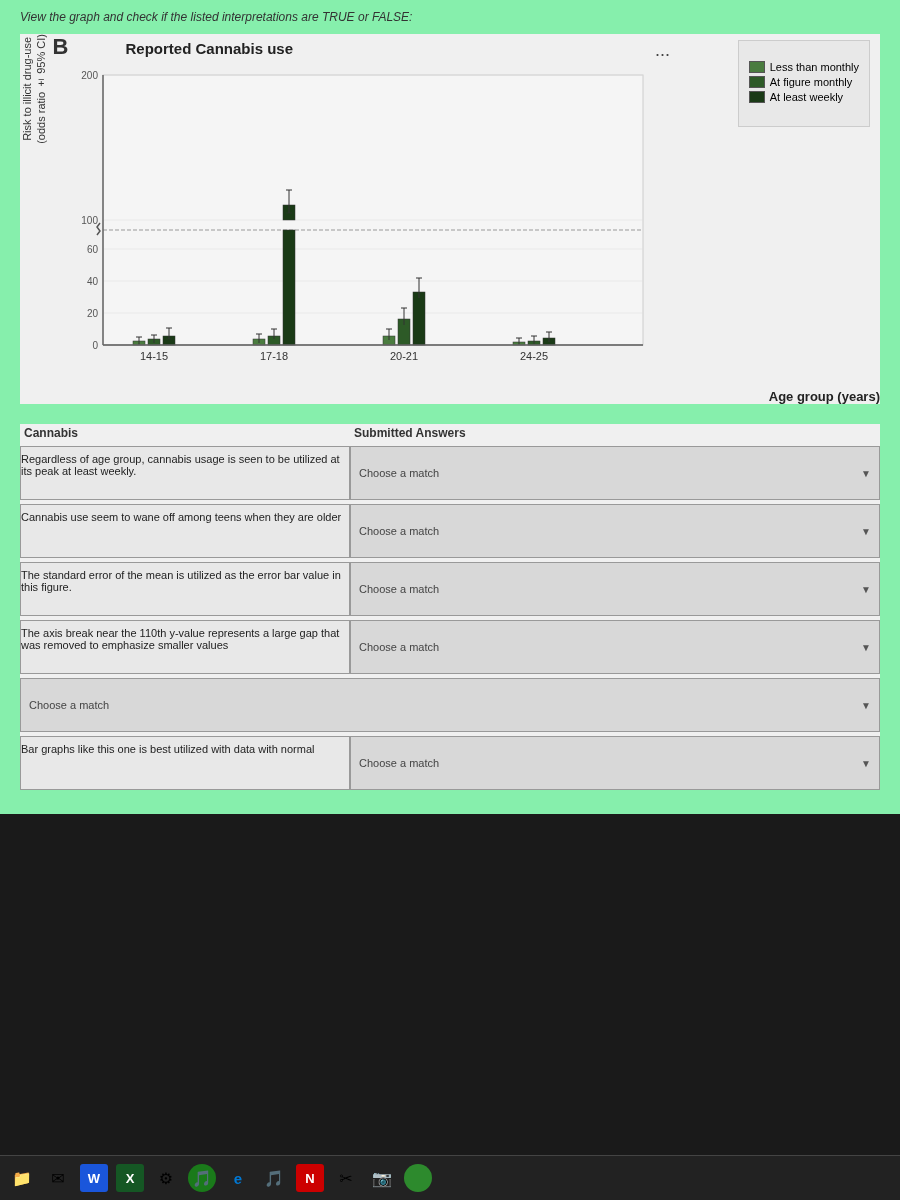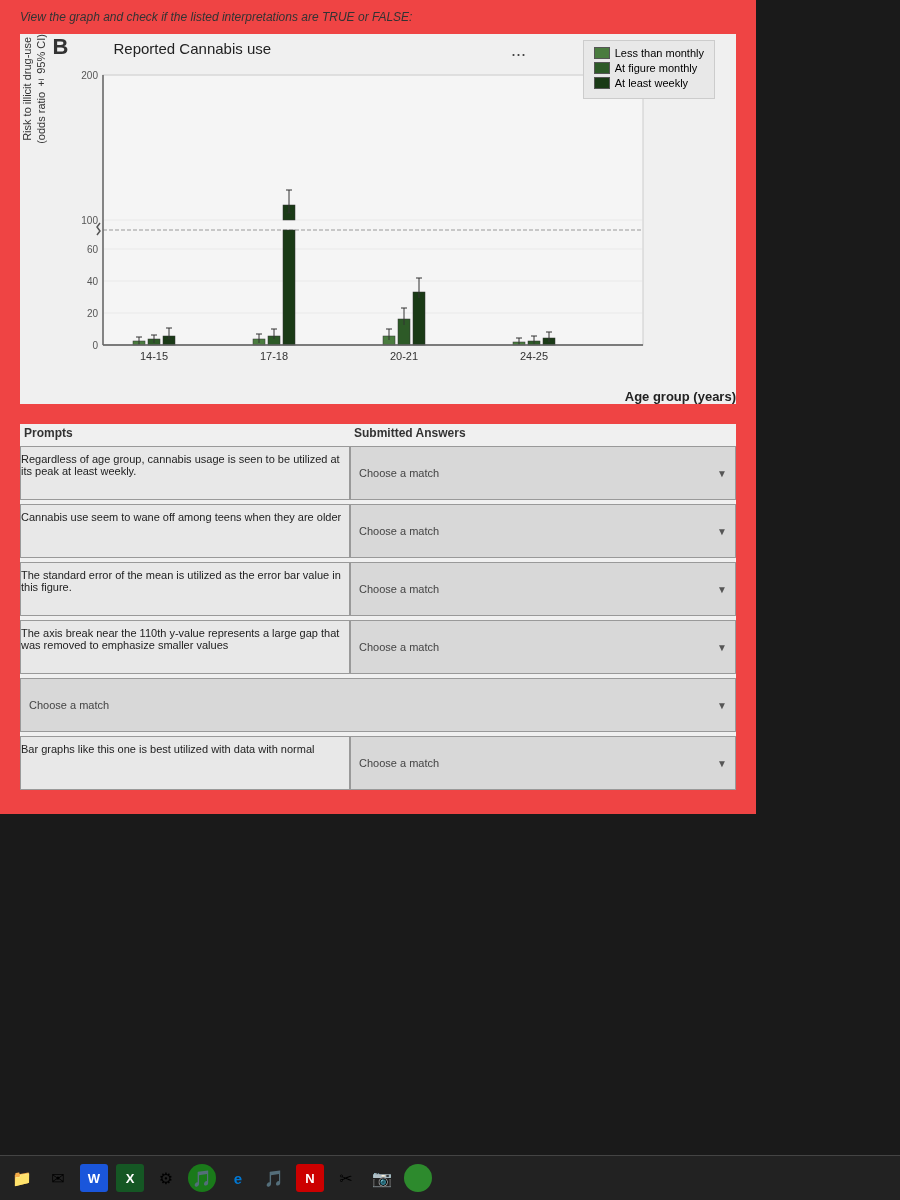--- a/index.html
+++ b/index.html
@@ -3,22 +3,22 @@
   <meta charset="utf-8">
   <style>
     * { box-sizing: border-box; margin: 0; padding: 0; }
     body {
       background: #1a1a1a;
       font-family: Arial, sans-serif;
       width: 900px;
       min-height: 1200px;
     }
     .main-content {
-      background: #ef4444;
-      width: 756px;
+      background: #86efac;
+      width: 900px;
       padding: 10px 20px 20px 20px;
     }
     .instruction {
       font-size: 12px;
       color: #333;
       margin-bottom: 10px;
       font-style: italic;
     }
     .chart-area {
       display: flex;
@@ -34,36 +34,36 @@
       text-align: center;
       margin-right: 4px;
       line-height: 1.3;
     }
     .chart-container {
       flex: 1;
       position: relative;
     }
     .chart-title {
       font-size: 15px;
-      font-weight: normal;
+      font-weight: bold;
       color: #222;
-      margin-left: 40px;
+      margin-left: 52px;
     }
     .chart-dots {
       font-size: 18px;
       color: #444;
       margin-right: 10px;
     }
     .legend {
       background: #e8e8e8;
       border: 1px solid #ccc;
-      padding: 6px 10px;
+      padding: 20px 10px;
       font-size: 11px;
       position: absolute;
-      right: 21px;
+      right: 10px;
       top: 0px;
     }
     .legend-item {
       display: flex;
       align-items: center;
       margin-bottom: 3px;
     }
     .legend-box {
       width: 16px;
       height: 12px;
@@ -312,21 +312,21 @@
 
           <text x="45" y="284" font-size="10" text-anchor="end" fill="#555">0</text>
         </svg>
       </div>
       <div class="x-axis-label">Age group (years)</div>
     </div>
   </div>
 
   <div class="table-section">
     <div class="table-headers">
-      <div class="th-prompts">Prompts</div>
+      <div class="th-prompts">Cannabis</div>
       <div class="th-answers">Submitted Answers</div>
     </div>
 
     <div class="table-row">
       <div class="prompt-cell">
         <span>Regardless of age group, cannabis usage is seen to be utilized at its peak at least weekly.</span>
       </div>
       <div class="answer-cell">
         <select>
           <option>Choose a match</option>

